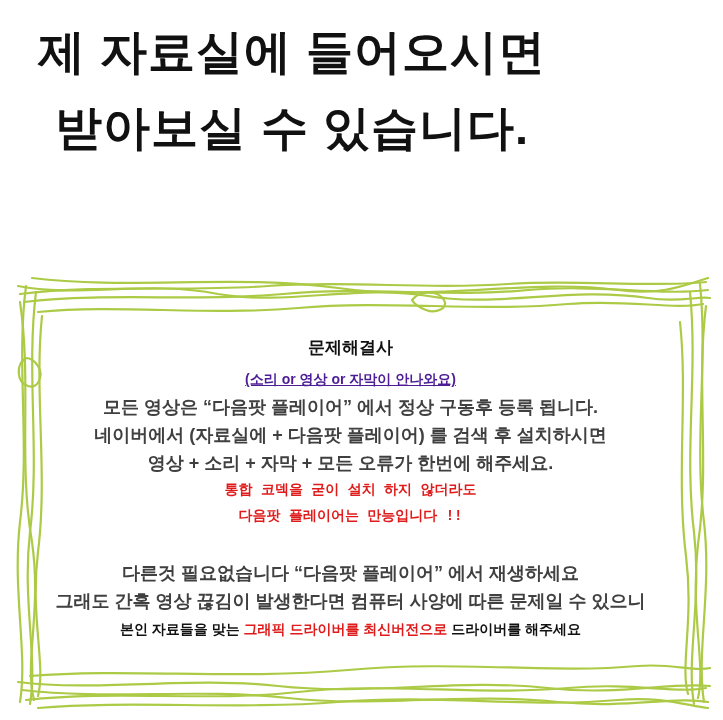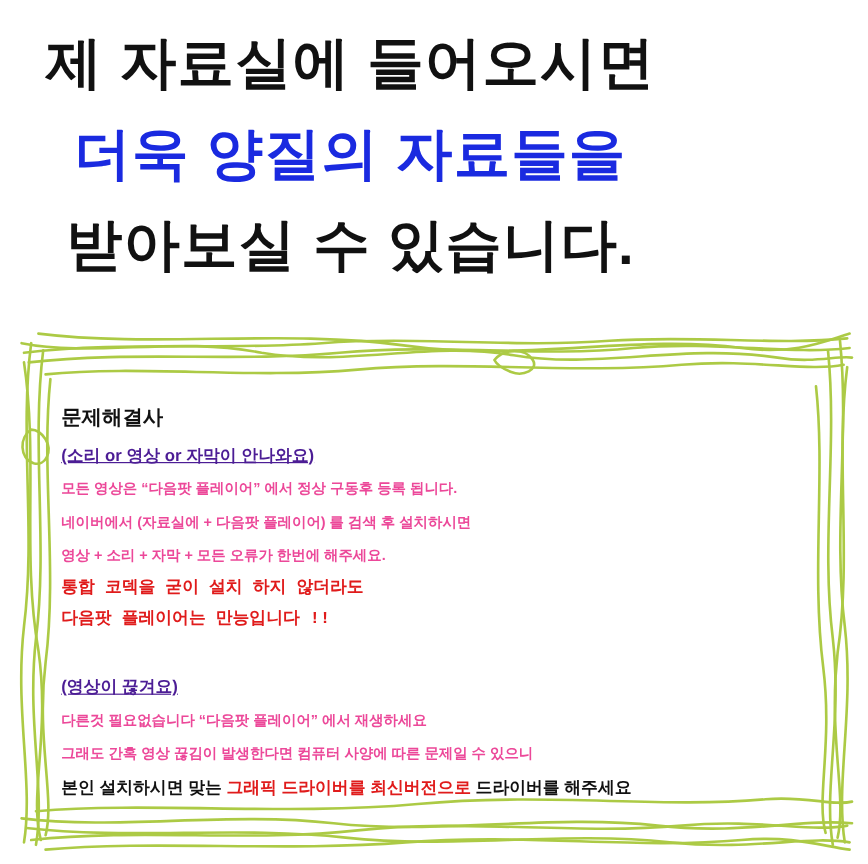--- a/index.html
+++ b/index.html
@@ -52,43 +52,43 @@
   .frame svg {
     display: block;
   }
 
   
   .content {
     position: absolute;
     left: 40px;
     top: 336px;
     width: 621px;
-    margin-left: 11px;
+    text-align: center;
   }
   .section-title {
     font-family: "Liberation Sans", sans-serif;
     font-weight: bold;
     font-size: 17px;
     color: #111111;
     line-height: 24px;
     margin-bottom: 6px;
   }
   .q-line {
     font-family: "Liberation Sans", sans-serif;
     font-weight: bold;
     font-size: 14px;
     color: #4c1d95;
     line-height: 27px;
     text-decoration: underline;
   }
   .body-line {
     font-family: "Liberation Sans", sans-serif;
     font-weight: bold;
-    font-size: 12px;
-    color: #ec4899;
+    font-size: 18px;
+    color: #404040;
     line-height: 28px;
   }
   .red-line {
     font-family: Liberation Mono, monospace;
     font-weight: bold;
     font-size: 14px;
     color: #e01b1b;
     line-height: 26px;
   }
   .spacer-lg {
@@ -105,21 +105,20 @@
     color: #e01b1b;
   }
 </style>
 </head>
 <body>
 
 <div class="page">
 
   <div class="headline">
     <div class="headline-line">제 자료실에 들어오시면</div>
-    <div class="headline-line blue">더욱 양질의 자료들을</div>
     <div class="headline-line">받아보실 수 있습니다.</div>
   </div>
 
   <div class="frame">
     <svg width="707" height="440" viewBox="0 0 707 440" fill="none" xmlns="http://www.w3.org/2000/svg" aria-hidden="true">
       <g stroke="#a8c83c" stroke-width="2.2" fill="none" stroke-linecap="round" stroke-linejoin="round" opacity="0.95">
 
         <path d="M12 22 C 90 12, 180 20, 260 14 C 340 8, 420 18, 500 12 C 570 7, 640 16, 698 10"></path>
         <path d="M16 30 C 100 20, 190 30, 275 22 C 360 14, 440 26, 520 18 C 590 12, 650 24, 700 18"></path>
         <path d="M10 14 C 70 26, 140 8, 210 22 C 280 34, 350 12, 420 24 C 490 36, 560 14, 640 26 C 670 31, 690 24, 702 26"></path>
@@ -154,21 +153,20 @@
 
     <div class="q-line">(소리 or 영상 or 자막이 안나와요)</div>
     <div class="body-line">모든 영상은 “다음팟 플레이어” 에서 정상 구동후 등록 됩니다.</div>
     <div class="body-line">네이버에서 (자료실에 + 다음팟 플레이어) 를 검색 후 설치하시면</div>
     <div class="body-line">영상 + 소리 + 자막 + 모든 오류가 한번에 해주세요.</div>
     <div class="red-line">통합 코덱을 굳이 설치 하지 않더라도</div>
     <div class="red-line">다음팟 플레이어는 만능입니다 !!</div>
 
     <div class="spacer-lg"></div>
 
-    <div class="q-line">(영상이 끊겨요)</div>
     <div class="body-line">다른것 필요없습니다  “다음팟 플레이어” 에서 재생하세요</div>
     <div class="body-line">그래도 간혹 영상 끊김이 발생한다면 컴퓨터 사양에 따른 문제일 수 있으니</div>
     <div class="mixed">
-      <span>본인 설치하시면 맞는 </span><span class="hl">그래픽 드라이버를 최신버전으로</span><span> 드라이버를 해주세요</span>
+      <span>본인 자료들을 맞는 </span><span class="hl">그래픽 드라이버를 최신버전으로</span><span> 드라이버를 해주세요</span>
     </div>
   </div>
 
 </div>
 
 </body></html>

